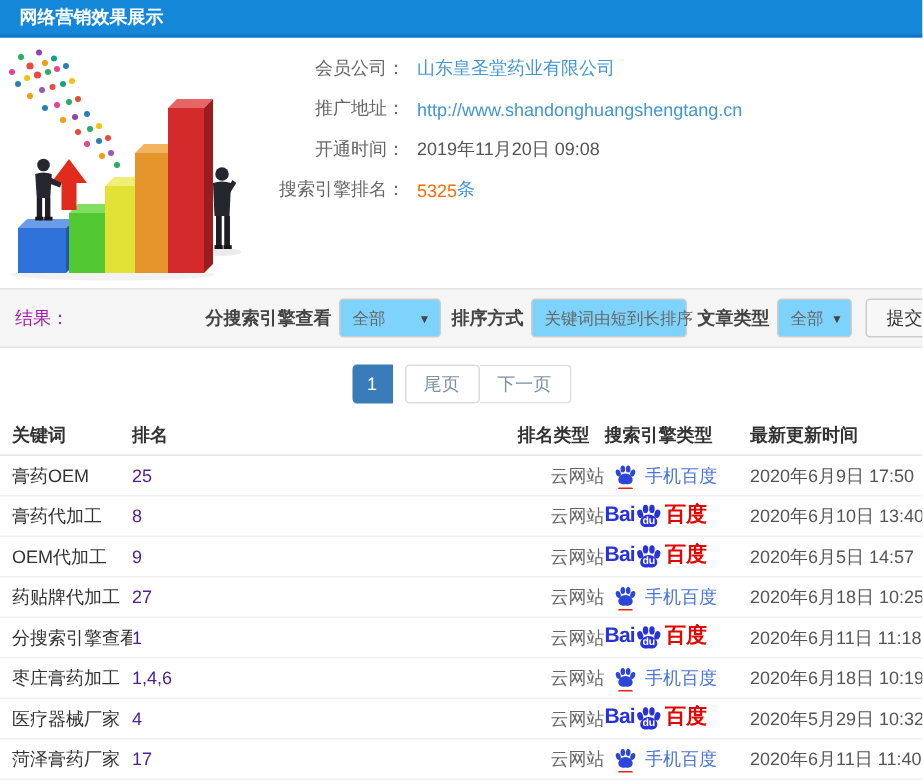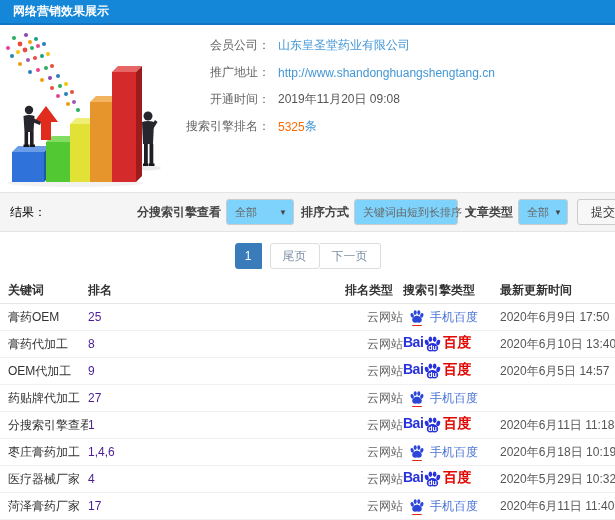--- a/index.html
+++ b/index.html
@@ -23,21 +23,21 @@
   .info-label { width:98px; text-align:right; color:#666; }
   .info-value { margin-left:8px; }
   .link { color:#4296d6; text-decoration:none; cursor:pointer; }
   .orange { color:#ff6a00; }
   
   .filter-bar {
     position:absolute; top:192px; left:0; right:0; height:40px;
     background:#f5f5f5; border-top:1px solid #e4e4e4; border-bottom:1px solid #e4e4e4;
     display:flex; align-items:center; padding:0 0 0 10px; overflow:hidden;
   }
-  .result-label { color:#000000;text-align:center; }
+  .result-label { color:#a21caf;text-align:center; }
   .filter-group { margin-left:auto; display:flex; align-items:center;justify-content:center; }
   .f-label { font-weight:bold; color:#444; margin:0 5px 0 7px; white-space:nowrap; }
   .select {
     background:#7dd3fc; border:1px solid #ccc; border-radius:3px; height:26px;
     display:flex; align-items:center; padding:0 6px 0 8px; color:#666;
     font-size:11px; cursor:pointer; white-space:nowrap;
   }
   .sel-engine { width:68px; } .sel-sort { width:104px; } .sel-article { width:50px; }
   .caret { margin-left:auto; font-size:8px; color:#444; padding-left:5px; }
   .submit-btn {
@@ -314,20 +314,21 @@
  <ellipse cx="9.3" cy="5.4" rx="2.3" ry="3.5" fill="#2b46d8"></ellipse>
  <ellipse cx="14.7" cy="5.4" rx="2.3" ry="3.5" fill="#2b46d8"></ellipse>
  <ellipse cx="19.2" cy="9.5" rx="2.4" ry="3.6" transform="rotate(18 19.2 9.5)" fill="#2b46d8"></ellipse>
  <path d="M12 10c-3.4 0-7.2 2.9-7.2 6.3 0 2.7 2 4.4 4.5 4.4 1.1 0 1.8-.3 2.7-.3s1.6.3 2.7.3c2.5 0 4.5-1.7 4.5-4.4C19.2 12.9 15.4 10 12 10z" fill="#2b46d8"></path>
 </svg>
               <span class="paw-underline"></span>
             </span>
       <span>手机百度</span>
           </span>
         </div>
+        <div class="cell updated">2020年6月18日 10:25</div>
       </div>
       <div class="trow">
         <div class="cell keyword">分搜索引擎查看</div>
         <div class="cell rank">1</div>
         <div class="cell rank-type">云网站</div>
         <div class="cell">
           <span class="baidu-logo">
       <span class="baidu-bai">Bai</span>
       <span class="baidu-du-wrap">
               <svg viewBox="0 0 24 24">

